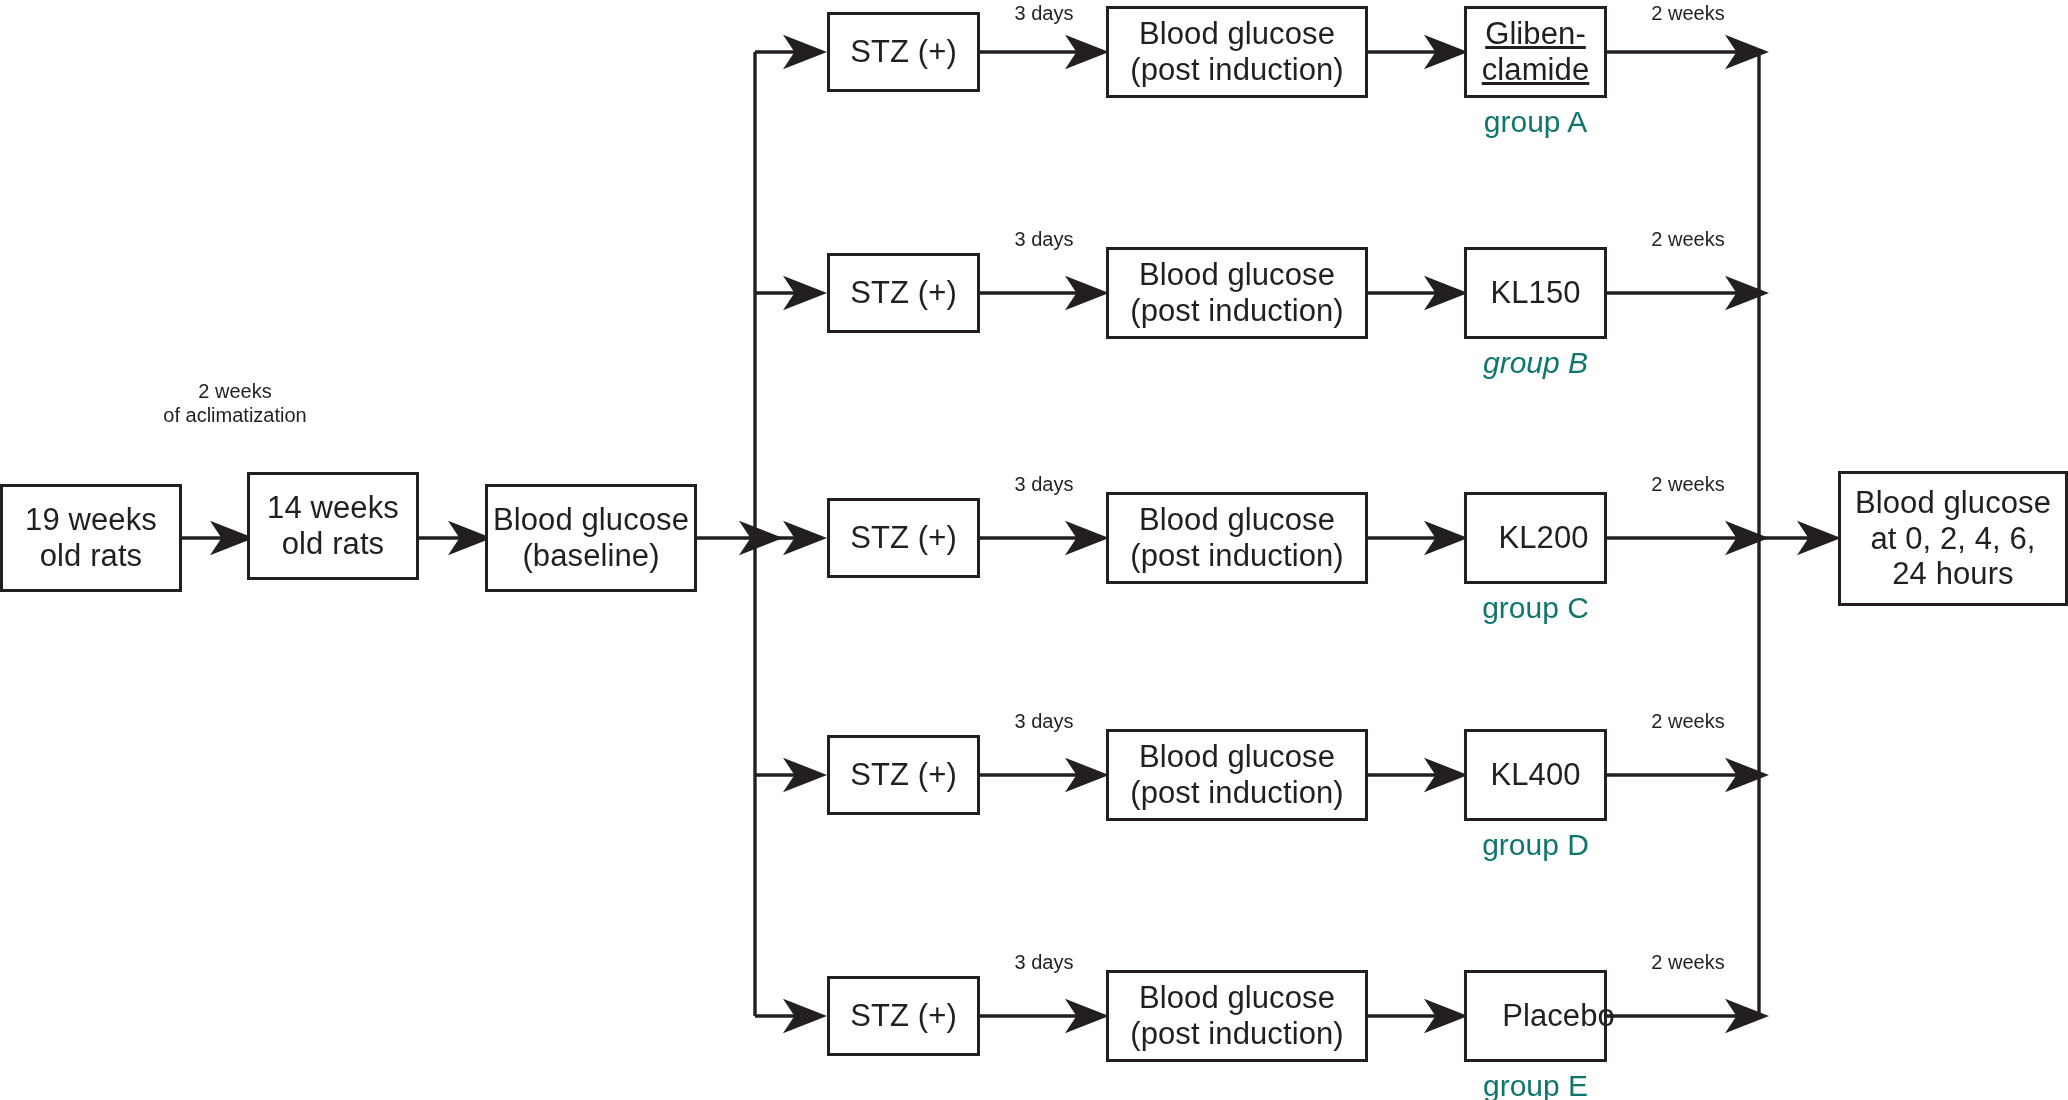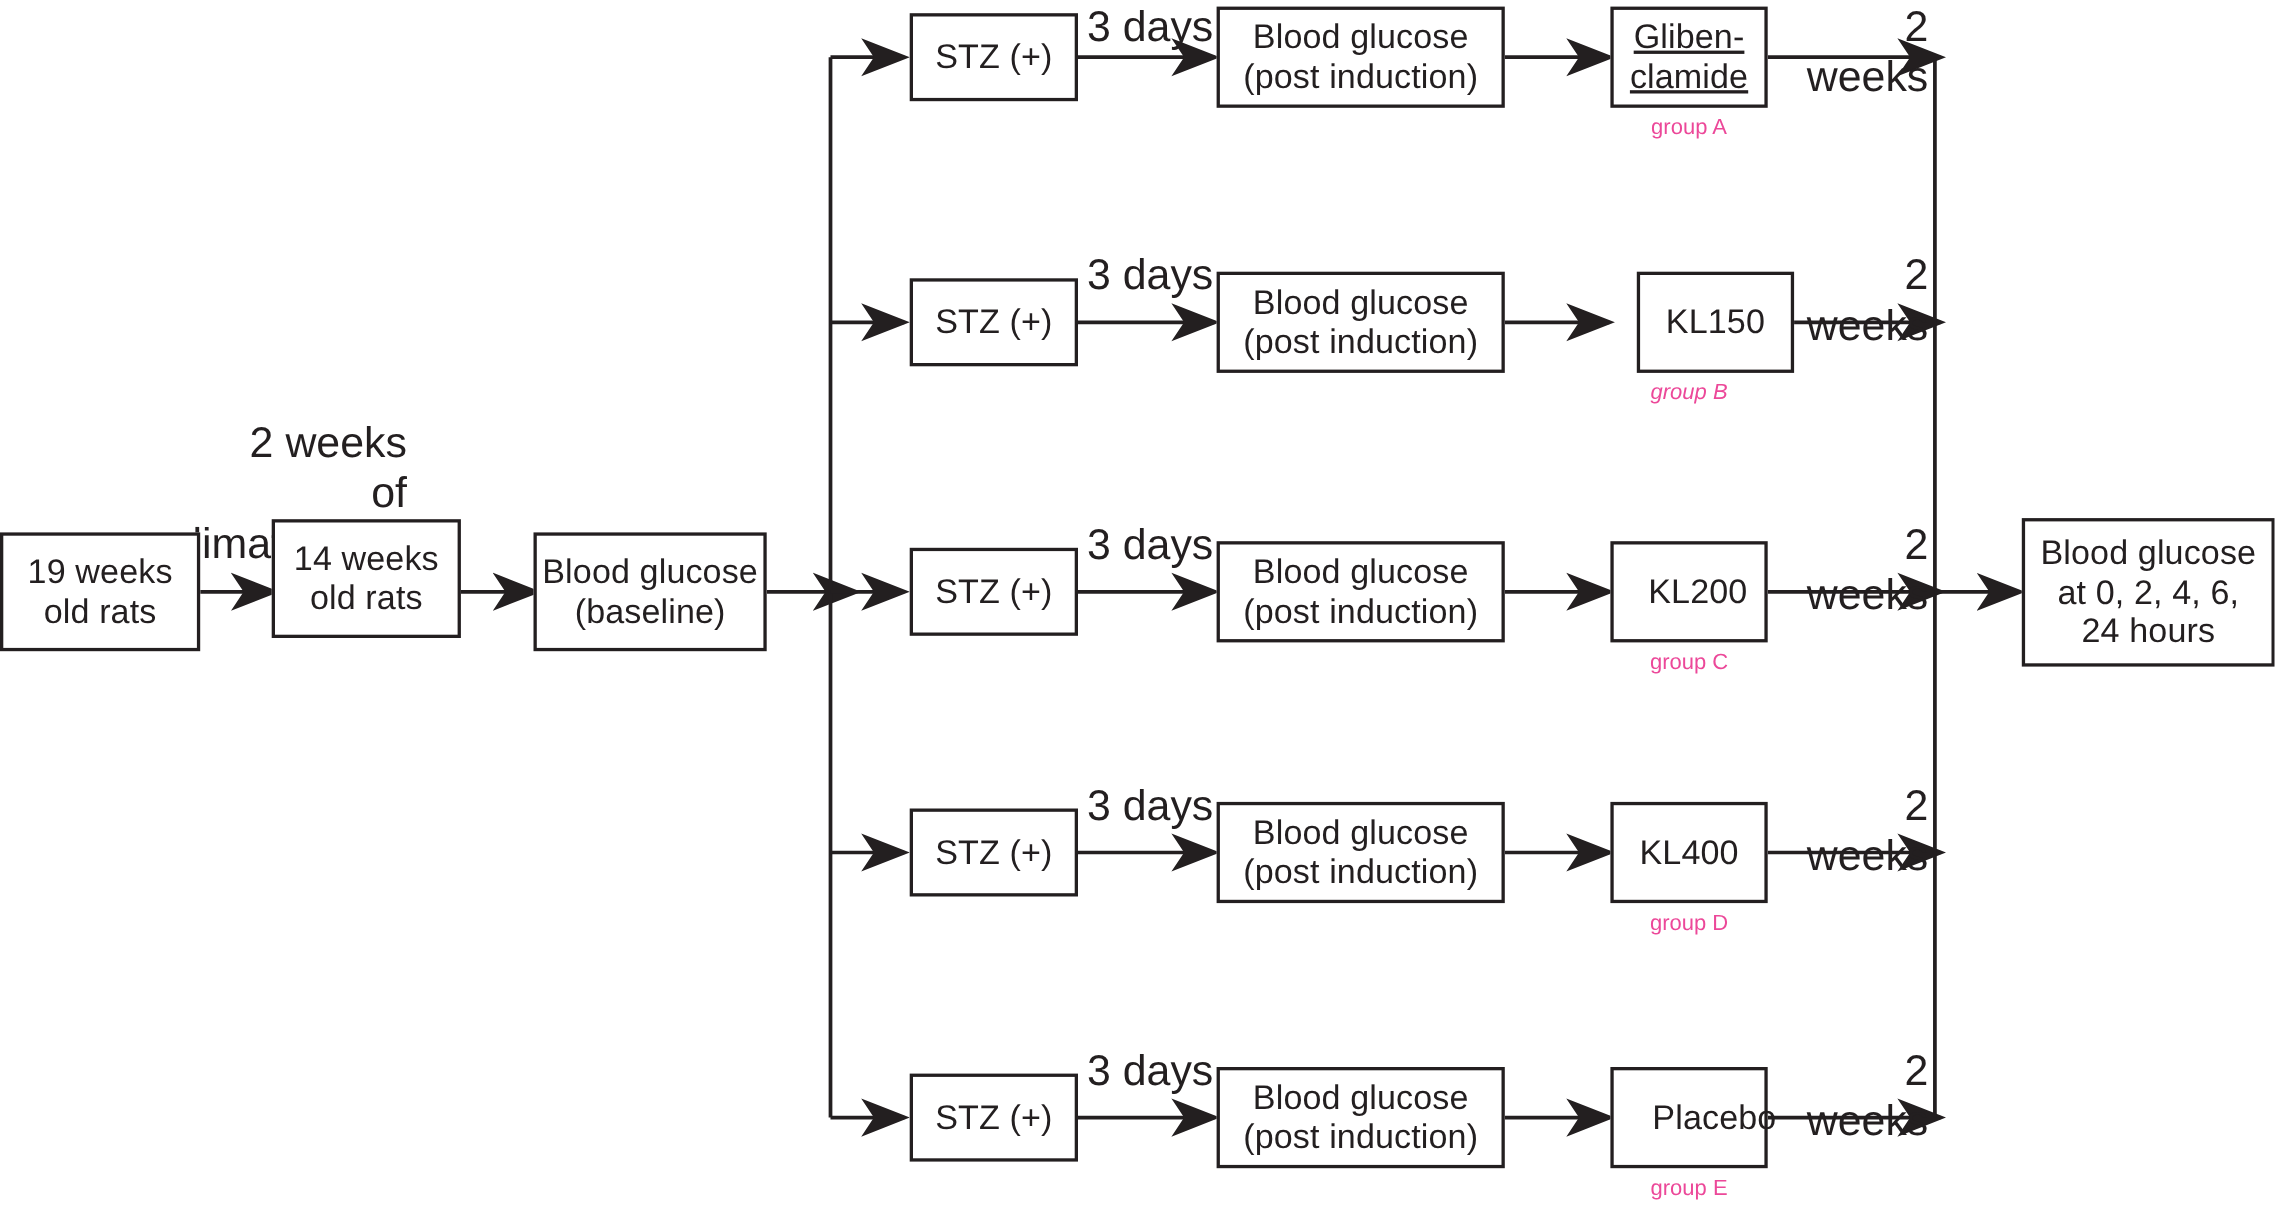--- a/index.html
+++ b/index.html
@@ -29,31 +29,31 @@
     justify-content: center;
     text-align: center;
     font-size: 31px;
     line-height: 1.16;
     color: #231f20;
     white-space: pre-line;
     letter-spacing: 0.1px;
   }
   .edge-label {
     position: absolute;
-    font-size: 39px;
+    font-size: 20px;
     line-height: 1.18;
     color: #231f20;
-    text-align: right;
+    text-align: center;
     white-space: pre-line;
   }
   .group-label {
     position: absolute;
-    font-size: 20px;
+    font-size: 30px;
     line-height: 1.15;
-    color: #ec4899;
+    color: #0f766e;
     text-align: center;
     white-space: nowrap;
   }
   svg.wires {
     position: absolute;
     left: 0;
     top: 0;
     width: 2068px;
     height: 1100px;
     pointer-events: none;
@@ -132,21 +132,21 @@
 (post induction)</div>
   <div class="node" style="left:1464px; top:6px; width:143px; height:92px;text-decoration:underline;">Gliben-
 clamide</div>
   <div class="group-label" style="left:1464px; top:105px; width:143px;">group A</div>
   <div class="edge-label" style="left:1623px; top:2px; width:130px;">2 weeks</div>
 
   <div class="node" style="left:827px; top:253px; width:153px; height:80px;">STZ (+)</div>
   <div class="edge-label" style="left:985px; top:228px; width:118px;">3 days</div>
   <div class="node" style="left:1106px; top:247px; width:262px; height:92px;">Blood glucose
 (post induction)</div>
-  <div class="node" style="left:1464px; top:247px; width:143px; height:92px;margin-left:24px;">KL150</div>
+  <div class="node" style="left:1464px; top:247px; width:143px; height:92px;">KL150</div>
   <div class="group-label" style="left:1464px; top:346px; width:143px;font-style:italic;">group B</div>
   <div class="edge-label" style="left:1623px; top:228px; width:130px;">2 weeks</div>
 
   <div class="node" style="left:827px; top:498px; width:153px; height:80px;">STZ (+)</div>
   <div class="edge-label" style="left:985px; top:473px; width:118px;">3 days</div>
   <div class="node" style="left:1106px; top:492px; width:262px; height:92px;">Blood glucose
 (post induction)</div>
   <div class="node" style="left:1464px; top:492px; width:143px; height:92px;padding-left:16px;">KL200</div>
   <div class="group-label" style="left:1464px; top:591px; width:143px;">group C</div>
   <div class="edge-label" style="left:1623px; top:473px; width:130px;">2 weeks</div>

